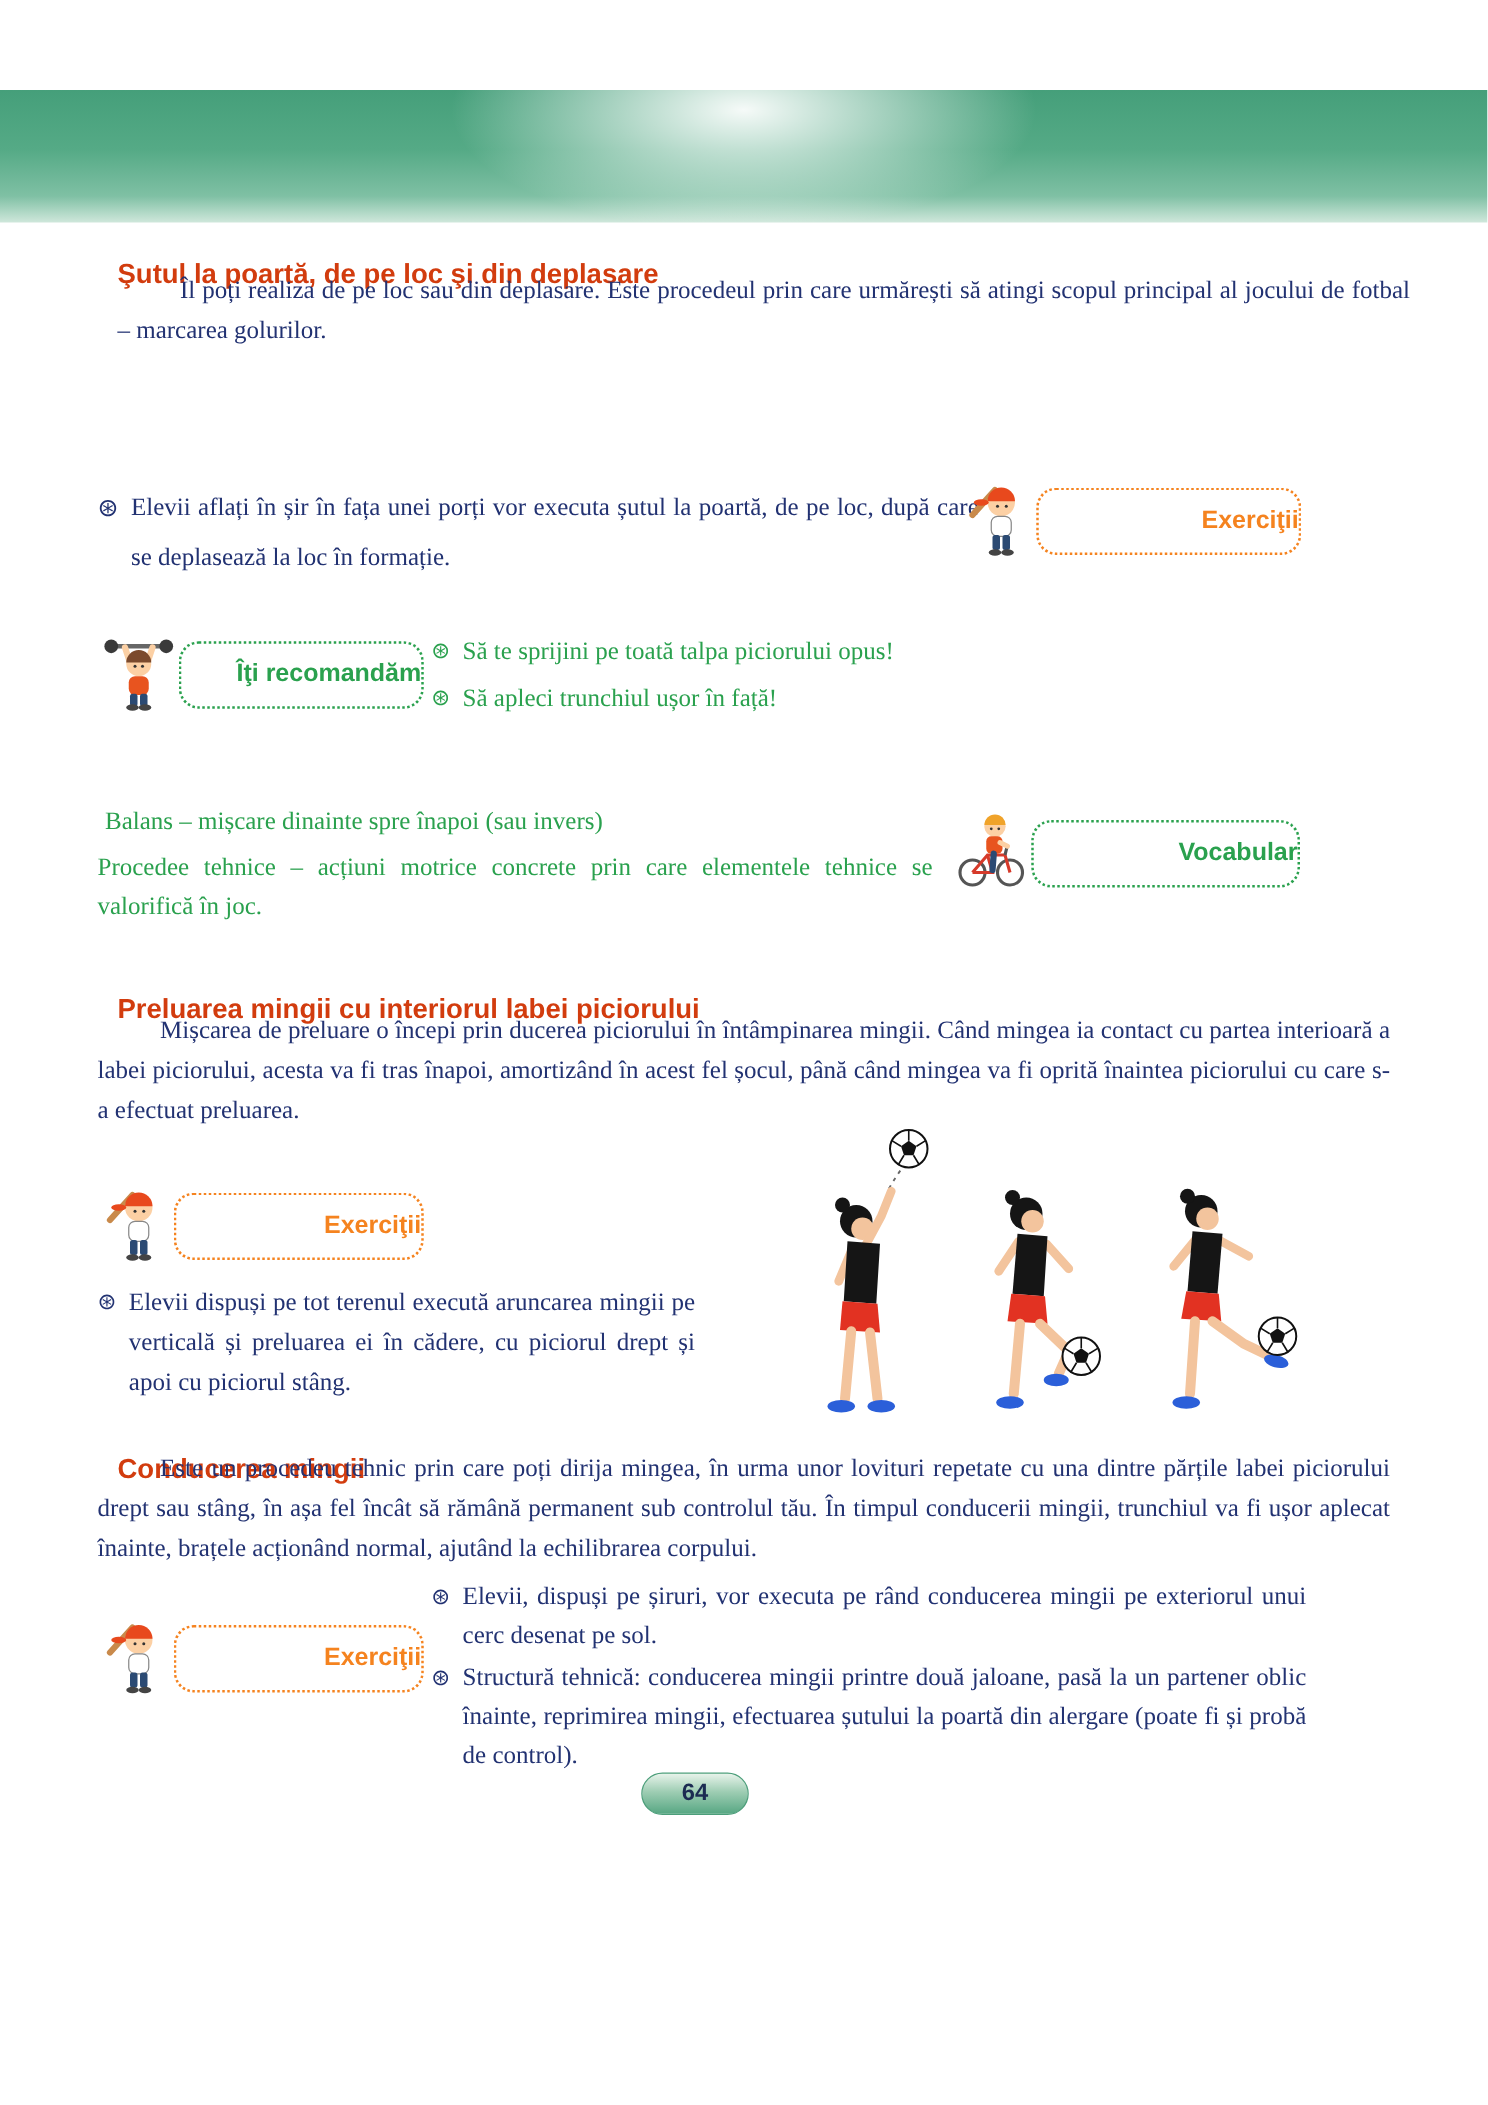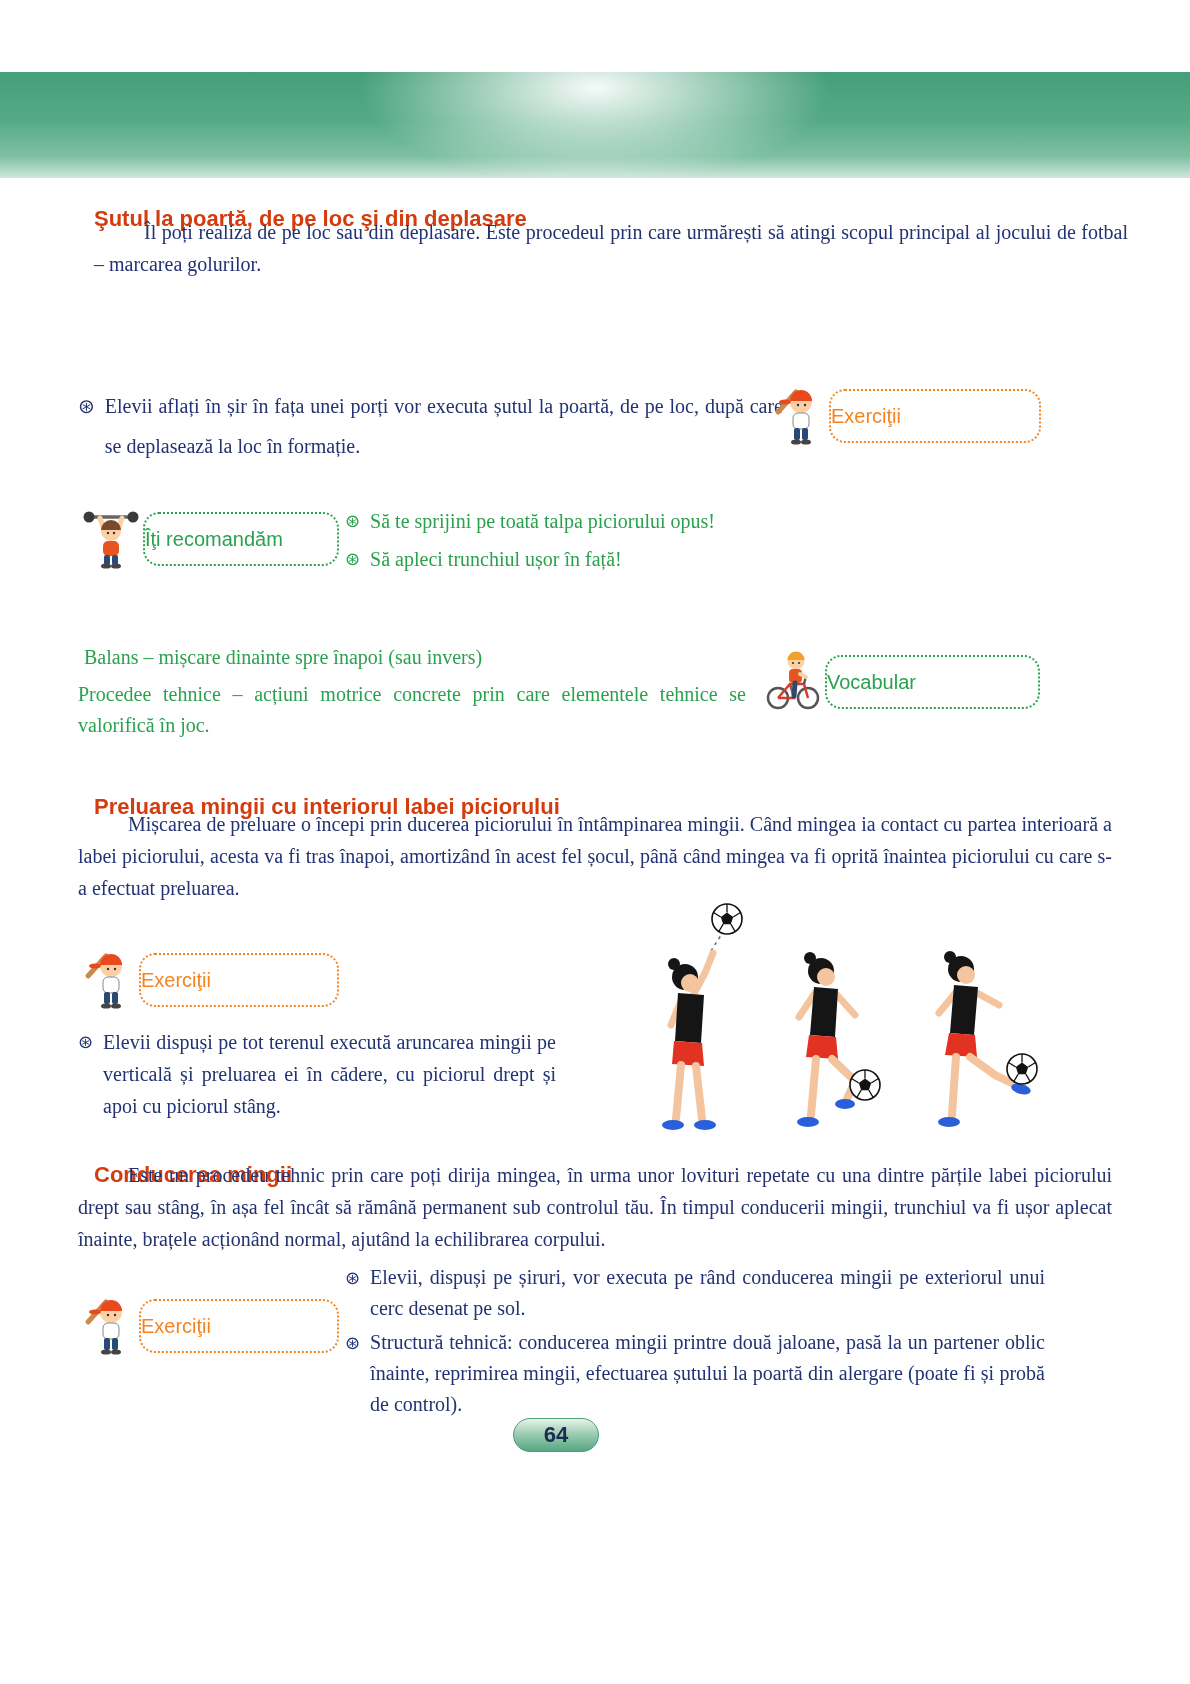--- a/index.html
+++ b/index.html
@@ -22,36 +22,36 @@
            font-size:22px;font-weight:700;color:var(--heading_red)}
   .body-copy{font-size:20px;line-height:32px;color:var(--body_navy);text-align:justify}
   .para{margin:0;text-indent:50px}
   .bullet-row{display:flex;align-items:flex-start;text-align:justify}
   .bullet-ico{flex:0 0 auto;font-family:"DejaVu Sans",sans-serif;font-size:18px;
               margin-right:10px;line-height:inherit}
   .navy{color:var(--body_navy)}
   .green{color:var(--accent_green)}
   .badge-group{position:absolute;display:flex;align-items:center}
   .kid{display:block;flex:0 0 auto;margin-right:3px}
-  .badge-box{display:flex;align-items:center;justify-content:flex-start;height:54px;
+  .badge-box{display:flex;align-items:center;justify-content:flex-end;height:54px;
              border-radius:16px;background:#fff;font-family:"Liberation Sans",sans-serif;
-             font-weight:400;font-size:20px}
+             font-weight:700;font-size:20px}
   .badge-box.orange{border:2.5px dotted var(--accent_orange);color:var(--accent_orange)}
   .badge-box.greenb{border:2.5px dotted var(--accent_green);color:var(--accent_green)}
   .ex1-text{line-height:40px;font-size:20px;color:var(--body_navy)}
   .green-copy{font-size:20px;line-height:31px;color:var(--accent_green);text-align:justify}
   .rec-row{display:flex;align-items:flex-start;margin-bottom:8px;font-size:20px;
            line-height:30px;color:var(--accent_green)}
   .ex3-row{display:flex;align-items:flex-start;font-size:20px;line-height:31px;
            color:var(--body_navy);margin-bottom:3px;text-align:justify}
   .footer-pill{position:absolute;top:1418px;left:513px;width:86px;height:34px;
                border-radius:17px;border:1px solid #4c9e7a;
                background:linear-gradient(180deg,#e7f3ea 0%,#9ecdb3 45%,#57a783 100%);
                display:flex;align-items:center;justify-content:center;
-               font-family:"Liberation Sans",sans-serif;font-weight:700;font-size:22px;color:#1c2b52}
+               font-family:"Liberation Sans",sans-serif;font-weight:700;font-size:19px;color:#1c2b52}
 </style>
 </head>
 <body>
 
 <div class="page">
 
   <div class="banner"></div>
 
   <h1 class="heading" style="top:190px">Şutul la poartă, de pe loc şi din deplasare</h1>
 

